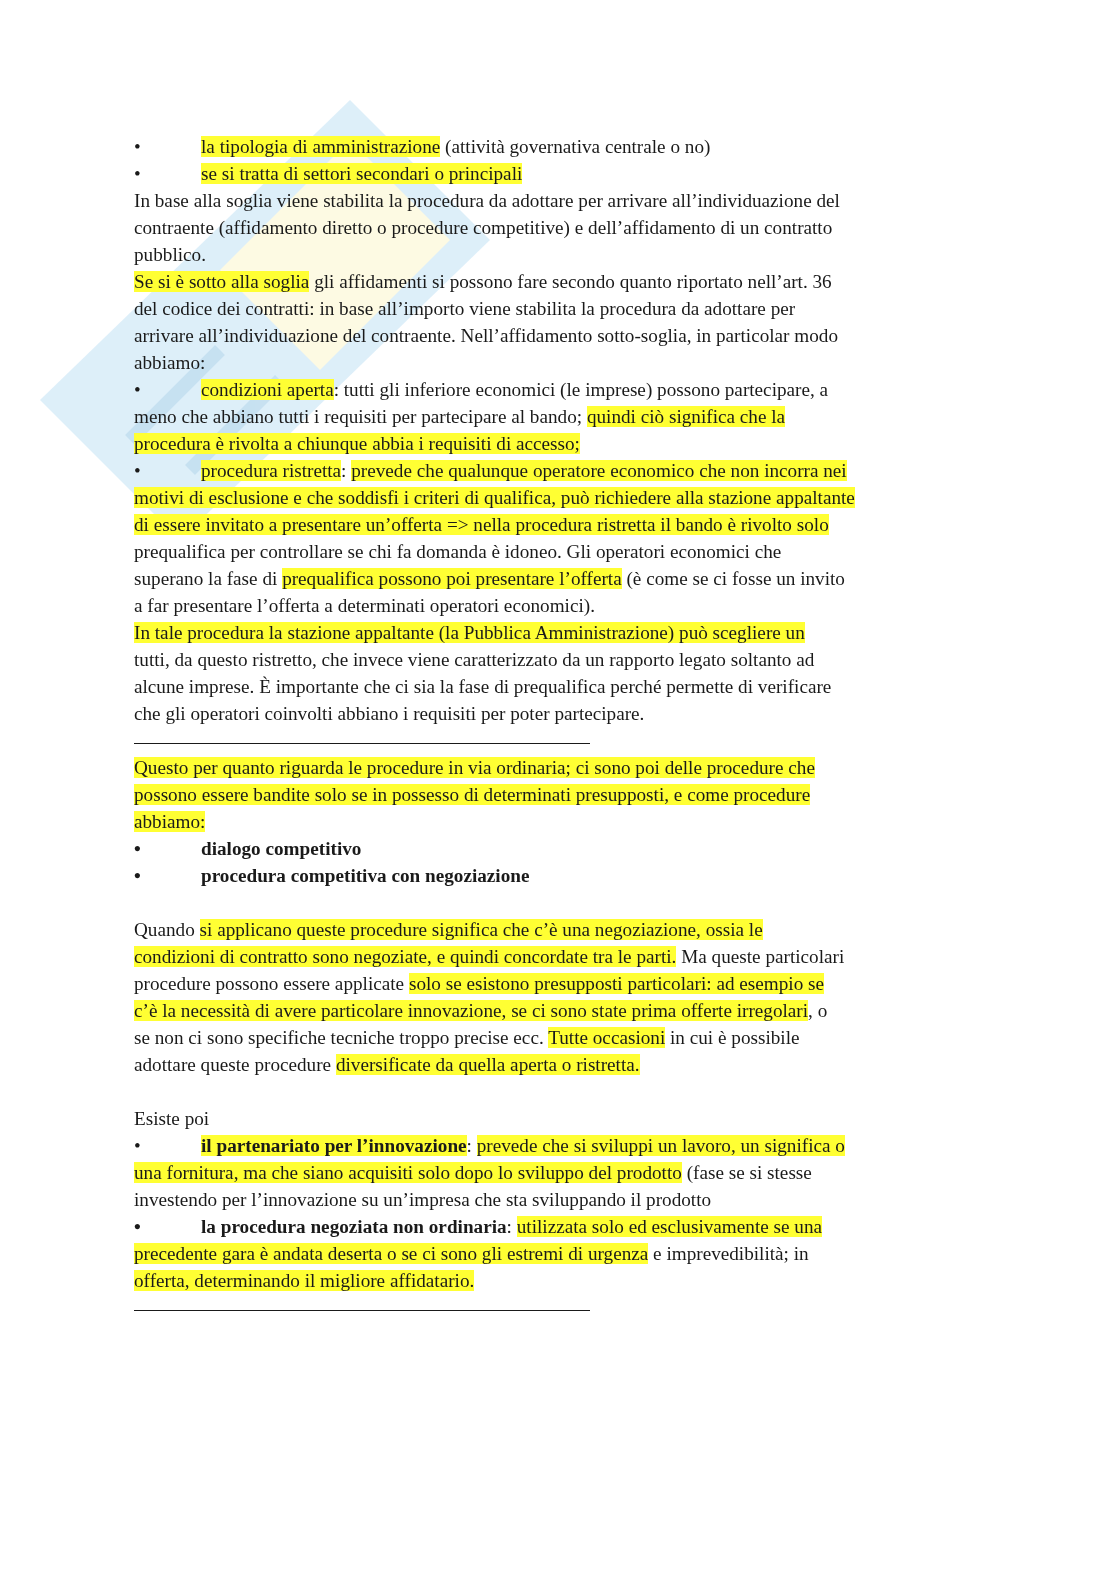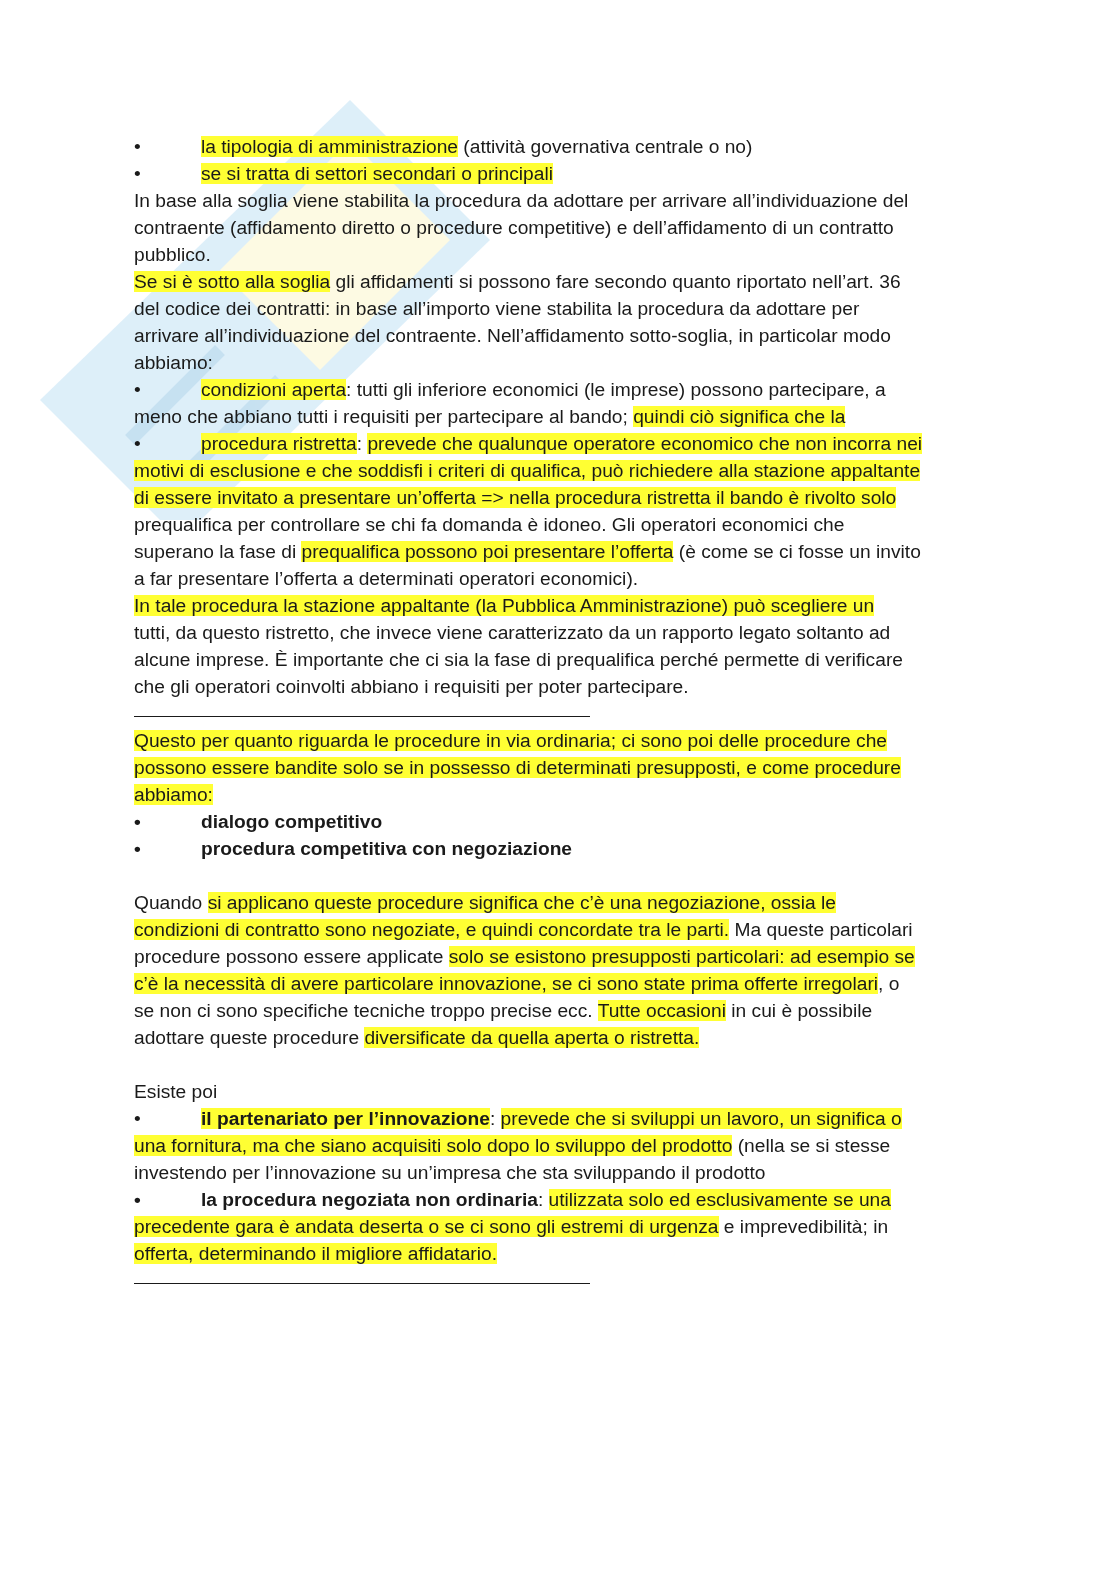--- a/index.html
+++ b/index.html
@@ -1,21 +1,21 @@
 <!DOCTYPE html>
 <html><head>
   <meta charset="utf-8">
   <style>
     html, body { margin: 0; padding: 0; background: #ffffff; }
     body { width: 1116px; height: 1579px; position: relative; overflow: hidden; }
     .page { position: absolute; left: 0; top: 0; width: 1116px; height: 1579px; background: #fff; }
     .watermark { position: absolute; left: 20px; top: 40px; width: 480px; height: 480px; pointer-events: none; }
     .content {
       position: absolute; left: 134px; top: 133px; width: 850px;
-      font-family: Liberation Sans, sans-serif; font-size: 19.2px; line-height: 27px; color: #1a1a1a;
+      font-family: Liberation Serif, serif; font-size: 19.2px; line-height: 27px; color: #1a1a1a;
     }
     .line { white-space: nowrap; height: 27px; }
     .hl { background: #ffff33; }
     .b { font-weight: bold; }
     .bullet { display: inline-block; width: 67px; }
     .blank { height: 27px; }
     .rule { width: 456px; height: 0; border-top: 1.5px solid #1a1a1a; margin: 16px 0 10px 0; }
   </style>
 </head>
 <body>
@@ -39,20 +39,21 @@
     <div class="line"><span class="bullet">•</span><span class="hl">se si tratta di settori secondari o principali</span></div>
     <div class="line">In base alla soglia viene stabilita la procedura da adottare per arrivare all’individuazione del</div>
     <div class="line">contraente (affidamento diretto o procedure competitive) e dell’affidamento di un contratto</div>
     <div class="line">pubblico.</div>
     <div class="line"><span class="hl">Se si è sotto alla soglia</span><span> gli affidamenti si possono fare secondo quanto riportato nell’art. 36</span></div>
     <div class="line">del codice dei contratti: in base all’importo viene stabilita la procedura da adottare per</div>
     <div class="line">arrivare all’individuazione del contraente. Nell’affidamento sotto-soglia, in particolar modo</div>
     <div class="line">abbiamo:</div>
     <div class="line"><span class="bullet">•</span><span class="hl">condizioni aperta</span><span>: tutti gli inferiore economici (le imprese) possono partecipare, a</span></div>
     <div class="line"><span>meno che abbiano tutti i requisiti per partecipare al bando; </span><span class="hl">quindi ciò significa che la </span></div>
+    <div class="line"><span class="hl">procedura è rivolta a chiunque abbia i requisiti di accesso;</span></div>
     <div class="line"><span class="bullet">•</span><span class="hl">procedura ristretta</span><span>: </span><span class="hl">prevede che qualunque operatore economico che non incorra nei</span></div>
     <div class="line"><span class="hl">motivi di esclusione e che soddisfi i criteri di qualifica, può richiedere alla stazione appaltante</span></div>
     <div class="line"><span class="hl">di essere invitato a presentare un’offerta =&gt; nella procedura ristretta il bando è rivolto solo </span></div>
     <div class="line">prequalifica per controllare se chi fa domanda è idoneo. Gli operatori economici che</div>
     <div class="line"><span>superano la fase di </span><span class="hl">prequalifica possono poi presentare l’offerta</span><span> (è come se ci fosse un invito</span></div>
     <div class="line">a far presentare l’offerta a determinati operatori economici).</div>
     <div class="line"><span class="hl">In tale procedura la stazione appaltante (la Pubblica Amministrazione) può scegliere un </span></div>
     <div class="line">tutti, da questo ristretto, che invece viene caratterizzato da un rapporto legato soltanto ad</div>
     <div class="line">alcune imprese. È importante che ci sia la fase di prequalifica perché permette di verificare</div>
     <div class="line">che gli operatori coinvolti abbiano i requisiti per poter partecipare.</div>
@@ -67,21 +68,21 @@
     <div class="blank"></div>
     <div class="line"><span>Quando </span><span class="hl">si applicano queste procedure significa che c’è una negoziazione, ossia le </span></div>
     <div class="line"><span class="hl">condizioni di contratto sono negoziate, e quindi concordate tra le parti.</span><span> Ma queste particolari</span></div>
     <div class="line"><span>procedure possono essere applicate </span><span class="hl">solo se esistono presupposti particolari: ad esempio se</span></div>
     <div class="line"><span class="hl">c’è la necessità di avere particolare innovazione, se ci sono state prima offerte irregolari</span><span>, o</span></div>
     <div class="line"><span>se non ci sono specifiche tecniche troppo precise ecc. </span><span class="hl">Tutte occasioni</span><span> in cui è possibile</span></div>
     <div class="line"><span>adottare queste procedure </span><span class="hl">diversificate da quella aperta o ristretta.</span></div>
     <div class="blank"></div>
     <div class="line">Esiste poi</div>
     <div class="line"><span class="bullet">•</span><span class="hl b">il partenariato per l’innovazione</span><span>: </span><span class="hl">prevede che si sviluppi un lavoro, un significa o</span></div>
-    <div class="line"><span class="hl">una fornitura, ma che siano acquisiti solo dopo lo sviluppo del prodotto</span><span> (nella se si stesse</span></div>
+    <div class="line"><span class="hl">una fornitura, ma che siano acquisiti solo dopo lo sviluppo del prodotto</span><span> (fase se si stesse</span></div>
     <div class="line">investendo per l’innovazione su un’impresa che sta sviluppando il prodotto</div>
     <div class="line"><span class="bullet b">•</span><span class="b">la procedura negoziata non ordinaria</span><span>: </span><span class="hl">utilizzata solo ed esclusivamente se una</span></div>
     <div class="line"><span class="hl">precedente gara è andata deserta o se ci sono gli estremi di urgenza</span><span> e imprevedibilità; in</span></div>
     <div class="line"><span class="hl">offerta, determinando il migliore affidatario.</span></div>
 
     <div class="rule"></div>
   </div>
 </div>
 
 </body></html>

